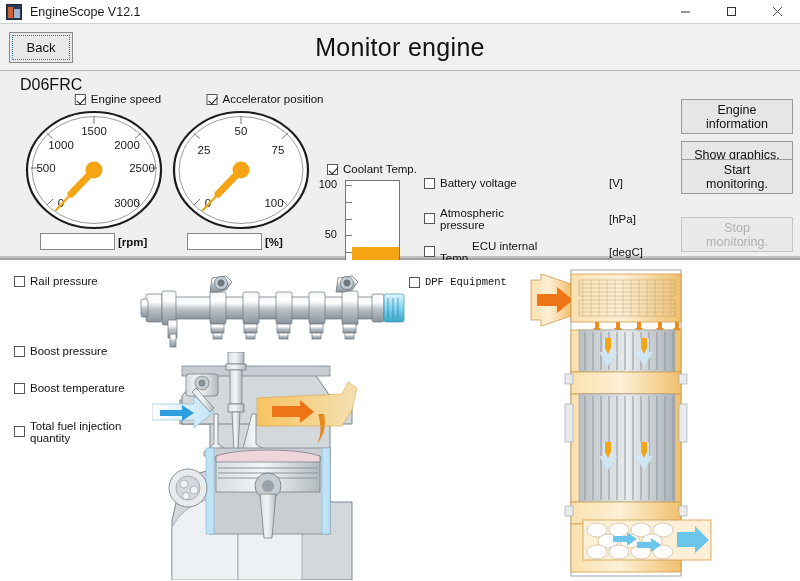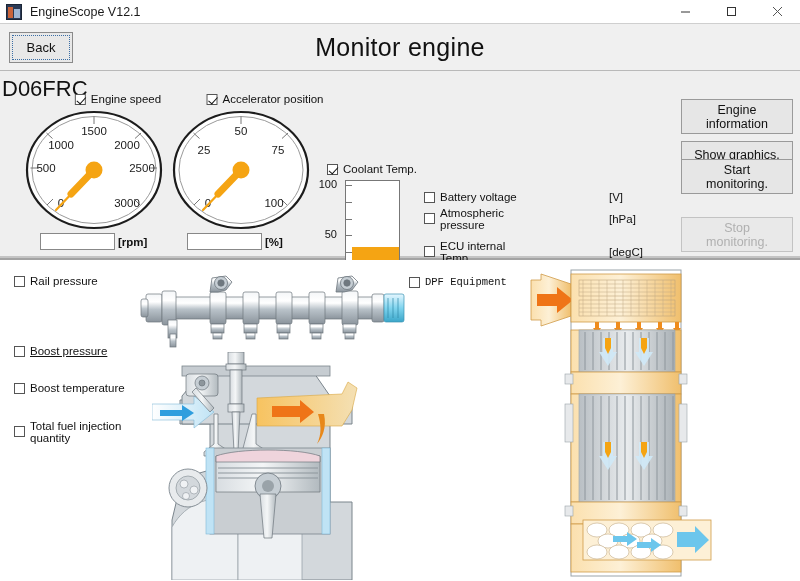--- a/index.html
+++ b/index.html
@@ -47,21 +47,21 @@
   .ecu-wrap { position: absolute; left: 645px; top: 27px; display: flex; align-items: center; gap: 8px; }
   .ecu-led { width: 34px; height: 34px; border-radius: 50%; background: #00d21e;
              border: 1px solid #0a8f18; }
   .ecu-txt { font-size: 13px; line-height: 15px; color: #111; }
 
   
   .panel-top {
     position: absolute; left: 0; top: 71px; width: 800px; height: 187px;
     background: #efefef; border-bottom: 2px solid #c4c4c4;
   }
-  .model-id { position: absolute; left: 2px; top: 5px; font-size: 22px; color: #111; }
+  .model-id { position: absolute; left: 20px; top: 5px; font-size: 16px; color: #111; }
 
   .cbx { display: inline-flex; align-items: flex-start; gap: 5px; font-size: 11.5px; color: #111; }
   .box { width: 11px; height: 11px; border: 1px solid #555; background: #fff;
          flex: 0 0 auto; position: relative; margin-top: 1px; }
   .box.checked::after {
     content: ""; position: absolute; left: 3px; top: 0px;
     width: 4px; height: 8px; border: solid #111; border-width: 0 1.4px 1.4px 0;
     transform: rotate(42deg);
   }
 
@@ -234,42 +234,42 @@
         </div>
         <div class="ct-fill"></div>
       </div>
       <div class="readout-row" style="left:5px; top:140px;">
         <div class="readout" style="width:50px;"></div>
         <span class="unit">[degC]</span>
       </div>
     </div>
 
     <div class="chk-col">
-      <div class="chk-row" style="top:14px;">
+      <div class="chk-row" style="top:0;">
         <label class="cbx">
           <span class="box"></span>
           <span>Battery voltage</span>
         </label>
         <span class="chk-unit">[V]</span>
       </div>
       <div class="chk-row" style="top:30px;">
         <label class="cbx">
           <span class="box" style="margin-top:6px;"></span>
           <span>
             <span style="display:block;">Atmospheric</span>
             <span style="display:block;">pressure</span>
           </span>
         </label>
         <span class="chk-unit" style="top:6px;">[hPa]</span>
       </div>
       <div class="chk-row" style="top:63px;">
         <label class="cbx">
           <span class="box" style="margin-top:6px;"></span>
           <span>
-            <span style="display:block;">ECU internal</span>
+            <span style="display:block;margin-left:32px;">ECU internal</span>
             <span style="display:block;">Temp.</span>
           </span>
         </label>
         <span class="chk-unit" style="top:6px;">[degC]</span>
       </div>
       <div class="chk-row" style="top:96px;">
         <label class="cbx">
           <span class="box" style="margin-top:6px;"></span>
           <span>
             <span style="display:block;">Total engine</span>
@@ -302,21 +302,21 @@
       </div>
     </div>
   </div>
 
   <div class="panel-bot">
 
     <label class="cbx lchk" style="left:14px; top:15px;">
       <span class="box"></span>
       <span>Rail pressure</span>
     </label>
-    <label class="cbx lchk" style="left:14px; top:85px;text-decoration:underline;">
+    <label class="cbx lchk" style="left:14px; top:85px;">
       <span class="box"></span>
       <span>Boost pressure</span>
     </label>
     <label class="cbx lchk" style="left:14px; top:122px;">
       <span class="box"></span>
       <span>Boost temperature</span>
     </label>
     <label class="cbx lchk" style="left:14px; top:160px; width:115px;">
       <span class="box" style="margin-top:6px;"></span>
       <span>

